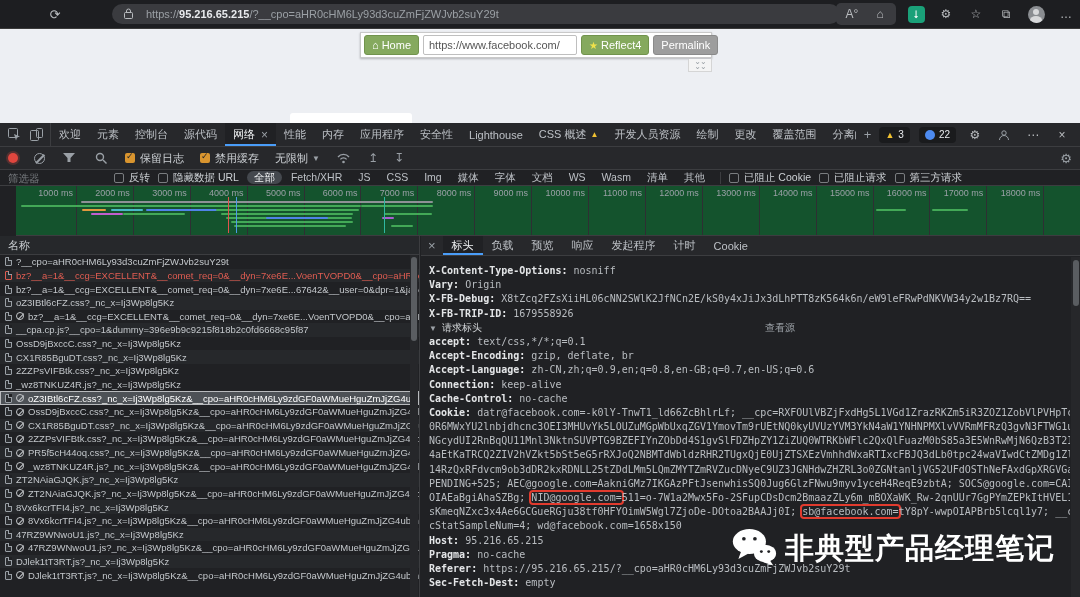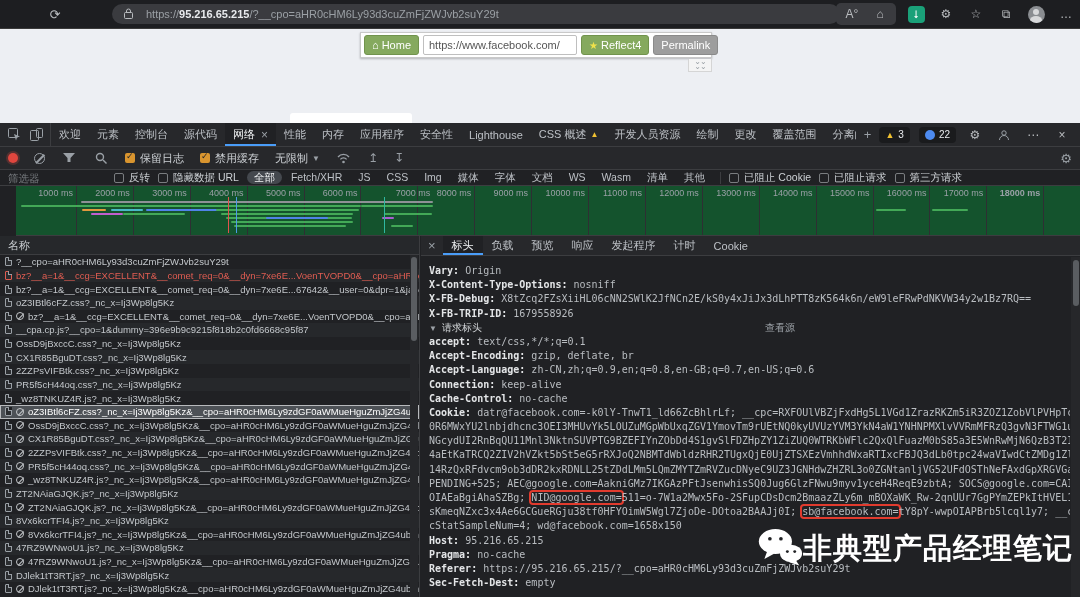--- a/index.html
+++ b/index.html
@@ -119,21 +119,21 @@
     color:#b9bdc1;white-space:nowrap;overflow:hidden;}
   .hline{height:14.2px;position:relative;}
   .hn{color:#e3e5e7;font-weight:bold;}
   .hl{box-shadow:0 0 0 2px #e23b2e;border-radius:2px;}
   .hline.section{font-family:"Liberation Sans",sans-serif;color:#d3d6d9;}
   .sec-caret{color:#9aa0a6;font-size:8px;margin-right:5px;}
   .viewsrc{position:absolute;left:336px;top:0;color:#9aa0a6;}
   .det-scroll{position:absolute;right:0;top:21px;width:9px;bottom:0;background:#26272a;}
   .det-scroll .thumb{position:absolute;left:1.5px;top:3px;width:6px;height:46px;border-radius:3px;background:#5a5d61;}
 
-  .watermark{position:absolute;left:757px;top:527px;display:flex;align-items:center;gap:0;color:#fff;z-index:50;}
+  .watermark{position:absolute;left:731px;top:527px;display:flex;align-items:center;gap:8px;color:#fff;z-index:50;}
   .watermark .wm-text{font-size:29px;font-weight:bold;letter-spacing:1px;white-space:nowrap;}
 </style>
 </head>
 <body>
 
 <div id="root">
 
   <div class="browser-bar">
     <span class="b-icon refresh">⟳</span>
     <div class="addr-pill">
@@ -355,21 +355,21 @@
         <div class="tick-label" style="left: 113.8px;">2000 ms</div>
         <div class="gridline" style="left: 173.7px;"></div>
         <div class="tick-label" style="left: 170.7px;">3000 ms</div>
         <div class="gridline" style="left: 230.6px;"></div>
         <div class="tick-label" style="left: 227.6px;">4000 ms</div>
         <div class="gridline" style="left: 287.5px;"></div>
         <div class="tick-label" style="left: 284.5px;">5000 ms</div>
         <div class="gridline" style="left: 344.4px;"></div>
         <div class="tick-label" style="left: 341.4px;">6000 ms</div>
         <div class="gridline" style="left: 401.3px;"></div>
-        <div class="tick-label" style="left: 398.3px; margin-left: 16px;">7000 ms</div>
+        <div class="tick-label" style="left: 398.3px;">7000 ms</div>
         <div class="gridline" style="left: 458.2px;"></div>
         <div class="tick-label" style="left: 455.2px;">8000 ms</div>
         <div class="gridline" style="left: 515.1px;"></div>
         <div class="tick-label" style="left: 512.1px;">9000 ms</div>
         <div class="gridline" style="left: 572px;"></div>
         <div class="tick-label" style="left: 569px;">10000 ms</div>
         <div class="gridline" style="left: 628.9px;"></div>
         <div class="tick-label" style="left: 625.9px;">11000 ms</div>
         <div class="gridline" style="left: 685.8px;"></div>
         <div class="tick-label" style="left: 682.8px;">12000 ms</div>
@@ -377,21 +377,21 @@
         <div class="tick-label" style="left: 739.7px;">13000 ms</div>
         <div class="gridline" style="left: 799.6px;"></div>
         <div class="tick-label" style="left: 796.6px;">14000 ms</div>
         <div class="gridline" style="left: 856.5px;"></div>
         <div class="tick-label" style="left: 853.5px;">15000 ms</div>
         <div class="gridline" style="left: 913.4px;"></div>
         <div class="tick-label" style="left: 910.4px;">16000 ms</div>
         <div class="gridline" style="left: 970.3px;"></div>
         <div class="tick-label" style="left: 967.3px;">17000 ms</div>
         <div class="gridline" style="left: 1027.2px;"></div>
-        <div class="tick-label" style="left: 1024.2px; font-weight: bold;">18000 ms</div>
+        <div class="tick-label" style="left: 1024.2px;">18000 ms</div>
         <div class="tl-bar" style="left: 65px; width: 352px; top: 15px; background: rgb(142, 145, 150);"></div>
         <div class="tl-bar" style="left: 5px; width: 163px; top: 19px; background: rgb(67, 169, 87);"></div>
         <div class="tl-bar" style="left: 105px; width: 240px; top: 19px; background: rgb(67, 169, 87);"></div>
         <div class="tl-bar" style="left: 345px; width: 72px; top: 19px; background: rgb(67, 169, 87);"></div>
         <div class="tl-bar" style="left: 66px; width: 24px; top: 23px; background: rgb(226, 153, 63);"></div>
         <div class="tl-bar" style="left: 95px; width: 32px; top: 23px; background: rgb(73, 184, 198);"></div>
         <div class="tl-bar" style="left: 130px; width: 72px; top: 23px; background: rgb(80, 131, 232);"></div>
         <div class="tl-bar" style="left: 200px; width: 143px; top: 23px; background: rgb(67, 169, 87);"></div>
         <div class="tl-bar" style="left: 860px; width: 30px; top: 23px; background: rgb(67, 169, 87);"></div>
         <div class="tl-bar" style="left: 916px; width: 36px; top: 23px; background: rgb(67, 169, 87);"></div>
@@ -446,24 +446,20 @@
               <span>OssD9jBxccC.css?_nc_x=Ij3Wp8lg5Kz</span>
             </div>
             <div class="req-row alt">
               <span class="doc-icon"></span>
               <span>CX1R85BguDT.css?_nc_x=Ij3Wp8lg5Kz</span>
             </div>
             <div class="req-row">
               <span class="doc-icon"></span>
               <span>2ZZPsVIFBtk.css?_nc_x=Ij3Wp8lg5Kz</span>
             </div>
-            <div class="req-row alt">
-              <span class="doc-icon"></span>
-              <span>PR5f5cH44oq.css?_nc_x=Ij3Wp8lg5Kz</span>
-            </div>
             <div class="req-row">
               <span class="doc-icon"></span>
               <span>_wz8TNKUZ4R.js?_nc_x=Ij3Wp8lg5Kz</span>
             </div>
             <div class="req-row alt sel">
               <span class="doc-icon"></span>
               <span class="blk-icon"></span>
               <span>oZ3IBtl6cFZ.css?_nc_x=Ij3Wp8lg5Kz&amp;__cpo=aHR0cHM6Ly9zdGF0aWMueHguZmJjZG4ubmV0</span>
             </div>
             <div class="req-row">
@@ -540,22 +536,22 @@
               <div class="dtab active">标头</div>
               <div class="dtab">负载</div>
               <div class="dtab">预览</div>
               <div class="dtab">响应</div>
               <div class="dtab">发起程序</div>
               <div class="dtab">计时</div>
               <div class="dtab">Cookie</div>
             </div>
         </div>
         <div class="detail-body" id="detail-body">
+            <div class="hline"><span class="hn">X-Content-Type-Options:</span> <span>nosniff</span></div>
             <div class="hline"><span class="hn">Vary:</span> <span>Origin</span></div>
-            <div class="hline"><span class="hn">X-Content-Type-Options:</span> <span>nosniff</span></div>
             <div class="hline"><span class="hn">X-FB-Debug:</span> <span>X8tZcq2FZsXiiHL06cNN2SWlK2JfNCn2E/kS0y4xJiJx3dLhPTT8zK564k6n/eW9leFRwPdNKVW34y2w1Bz7RQ==</span></div>
             <div class="hline"><span class="hn">X-FB-TRIP-ID:</span> <span>1679558926</span></div>
             <div class="hline section"><span class="sec-caret">▼</span><span>请求标头</span><span class="viewsrc">查看源</span></div>
             <div class="hline"><span class="hn">accept:</span> <span>text/css,*/*;q=0.1</span></div>
             <div class="hline"><span class="hn">Accept-Encoding:</span> <span>gzip, deflate, br</span></div>
             <div class="hline"><span class="hn">Accept-Language:</span> <span>zh-CN,zh;q=0.9,en;q=0.8,en-GB;q=0.7,en-US;q=0.6</span></div>
             <div class="hline"><span class="hn">Connection:</span> <span>keep-alive</span></div>
             <div class="hline"><span class="hn">Cache-Control:</span> <span>no-cache</span></div>
             <div class="hline"><span class="hn">Cookie:</span> <span>datr@facebook.com=-k0lY-TnwT1_ld66ZcBhlrLf; __cpc=RXFOUlVBZjFxdHg5L1VGd1ZrazRKZm5iR3ZOZ1ZobVlPVHpTcWRGdnJBa24rWU9KVmREoUFnM25kQkpWVFY0TmFYa</span></div>
             <div class="hline"><span>0R6MWxYU2lnbjdhcnc3OEI3MHUvYk5LOUZuMGpWbUxqZGV1YmovTm9rUEtNQ0kyUVUzYVM3YkN4aW1YNHNPMXlvVVRmMFRzQ3gvN3FTWG1uMEk2VmUwSFZxd1V2bjNvN0s0YzZ0aEpUZUltZ2tY</span></div>

